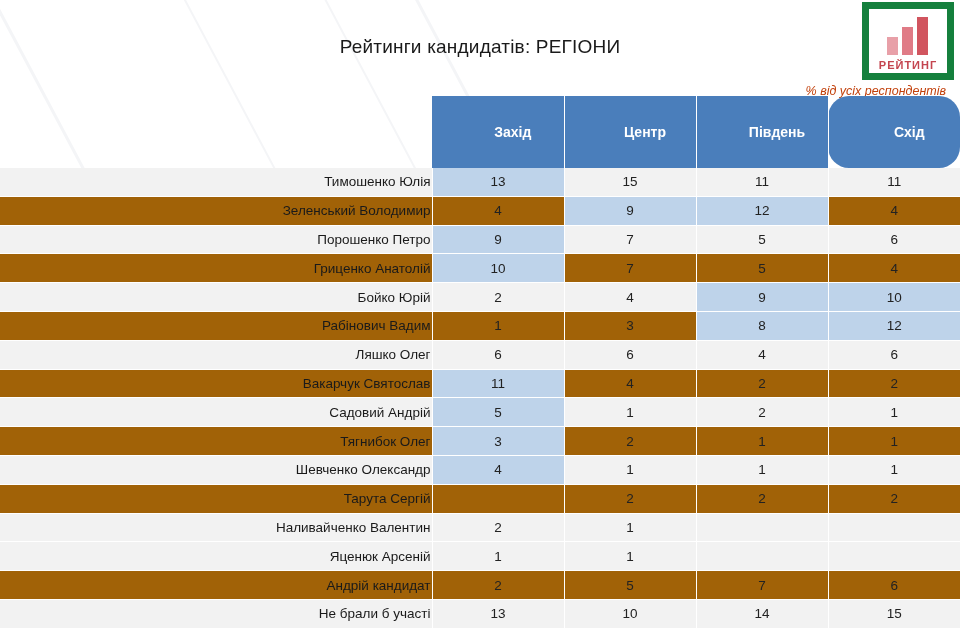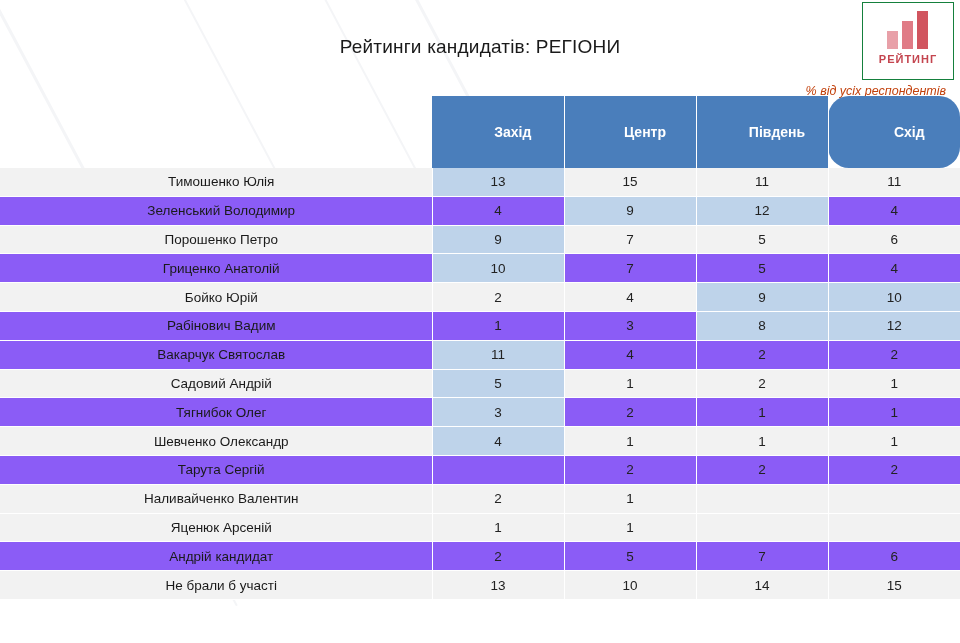--- a/index.html
+++ b/index.html
@@ -34,21 +34,21 @@
   .s4 { left: 330px; top: -160px; width: 3px; height: 600px; }
   .s5 { left: 20px; top: 200px; width: 2px; height: 460px; }
 
   .logo {
     position: absolute;
     top: 2px;
     right: 6px;
     width: 92px;
     height: 78px;
     background: #ffffff;
-    border: 1px solid #15803d;
+    border: 7px solid #15803d;
     box-sizing: border-box;
     display: flex;
     flex-direction: column;
     align-items: center;
     justify-content: flex-start;
     padding-top: 6px;
   }
   .logo-mark {
     width: 46px;
     height: 40px;
@@ -122,26 +122,26 @@
   table.ratings tbody td {
     height: 25.8px;
     font-size: 13.5px;
     text-align: center;
     border-bottom: 1px solid #ffffff;
     border-right: 1px solid #ffffff;
     color: #222222;
   }
   table.ratings tbody td:last-child { border-right: none; }
   table.ratings tbody td.name {
-    text-align: center;
+    text-align: right;
     padding-left: 12px;
     color: #1a1a1a;
   }
   tr.row-odd td  { background: #f2f2f2; }
-  tr.row-even td { background: #8b5cf6; }
+  tr.row-even td { background: #a16207; }
   td.hl { background: #bed3ea !important; }
 </style>
 </head>
 <body>
 
 <div class="bg-streaks">
   <span class="s1"></span>
     <span class="s2"></span>
     <span class="s3"></span>
   <span class="s4"></span>
@@ -213,20 +213,27 @@
         <td class="hl">9</td>
         <td class="hl">10</td>
       </tr>
       <tr class="row-even">
         <td class="name">Рабінович Вадим</td>
         <td>1</td>
         <td>3</td>
         <td class="hl">8</td>
         <td class="hl">12</td>
       </tr>
+      <tr class="row-odd">
+        <td class="name">Ляшко Олег</td>
+        <td>6</td>
+        <td>6</td>
+        <td>4</td>
+        <td>6</td>
+      </tr>
       <tr class="row-even">
         <td class="name">Вакарчук Святослав</td>
         <td class="hl">11</td>
         <td>4</td>
         <td>2</td>
         <td>2</td>
       </tr>
       <tr class="row-odd">
         <td class="name">Садовий Андрій</td>
         <td class="hl">5</td>

